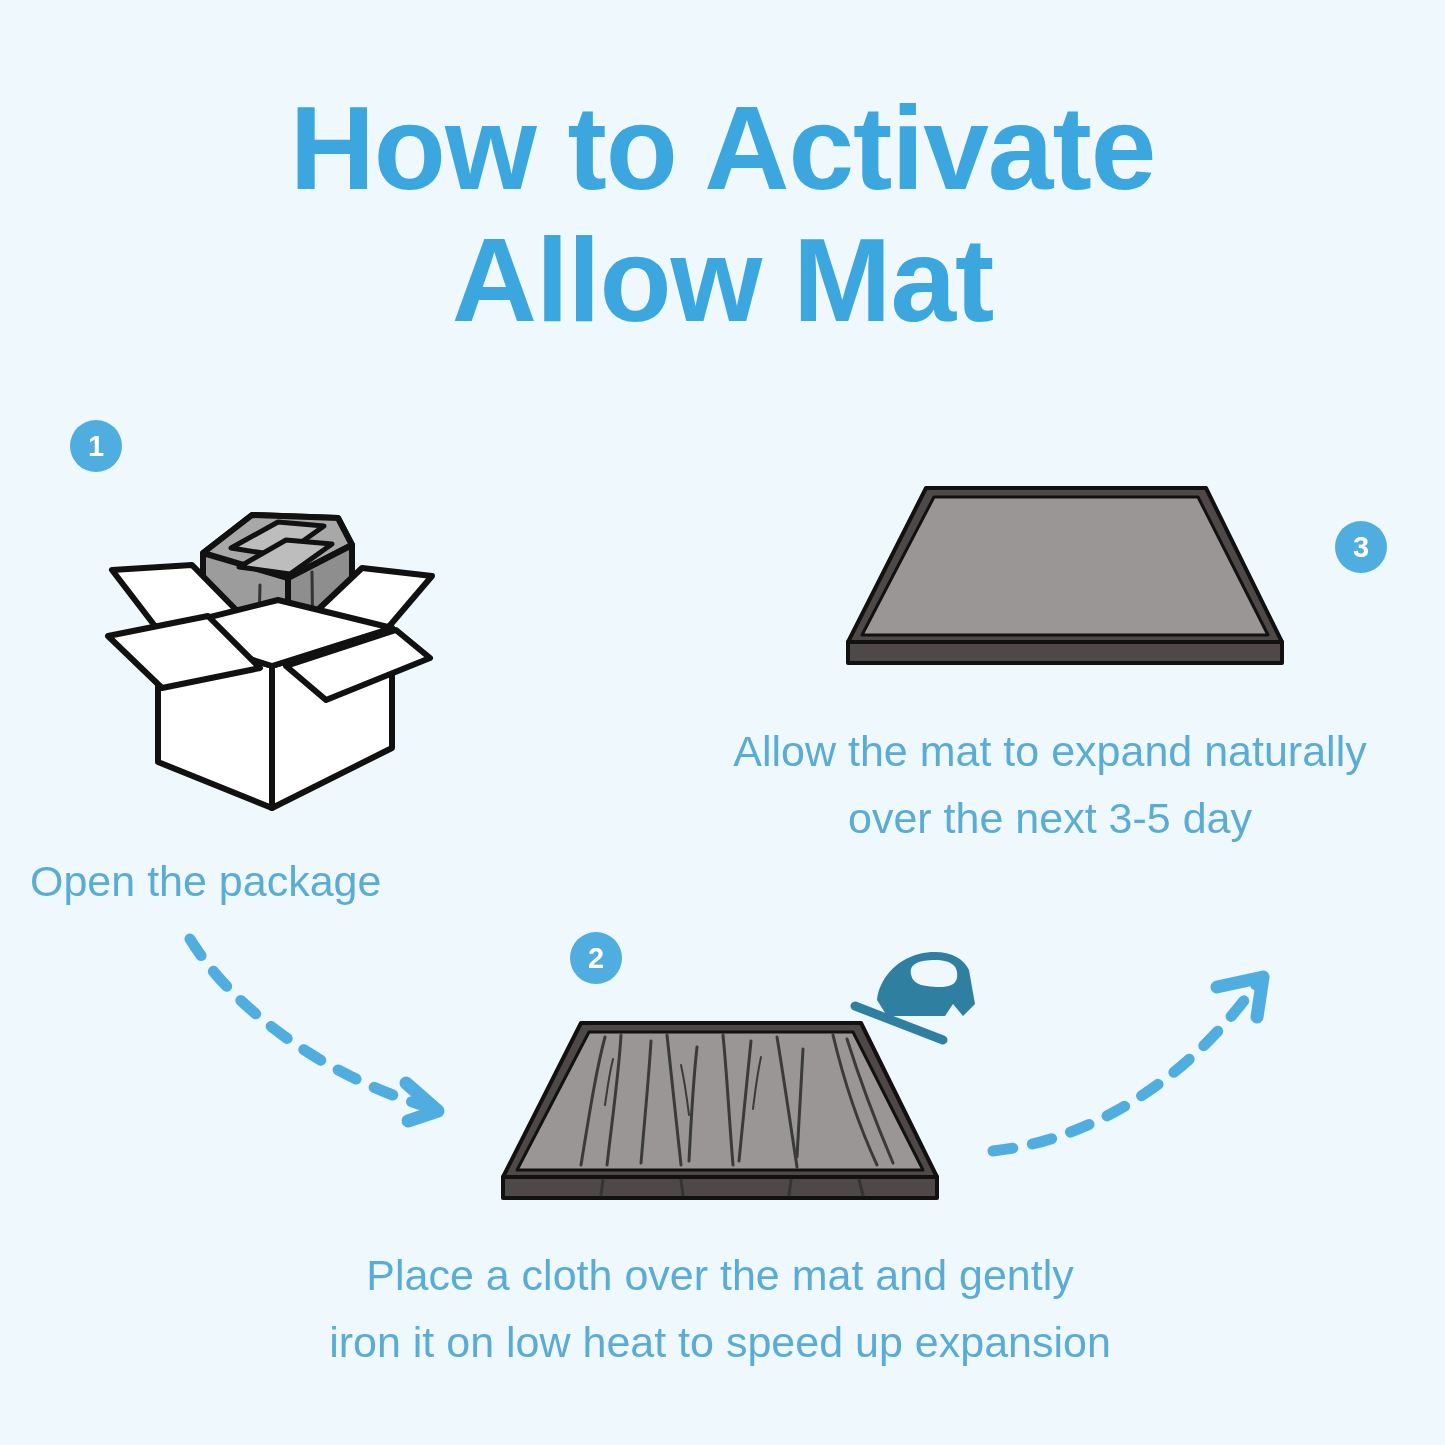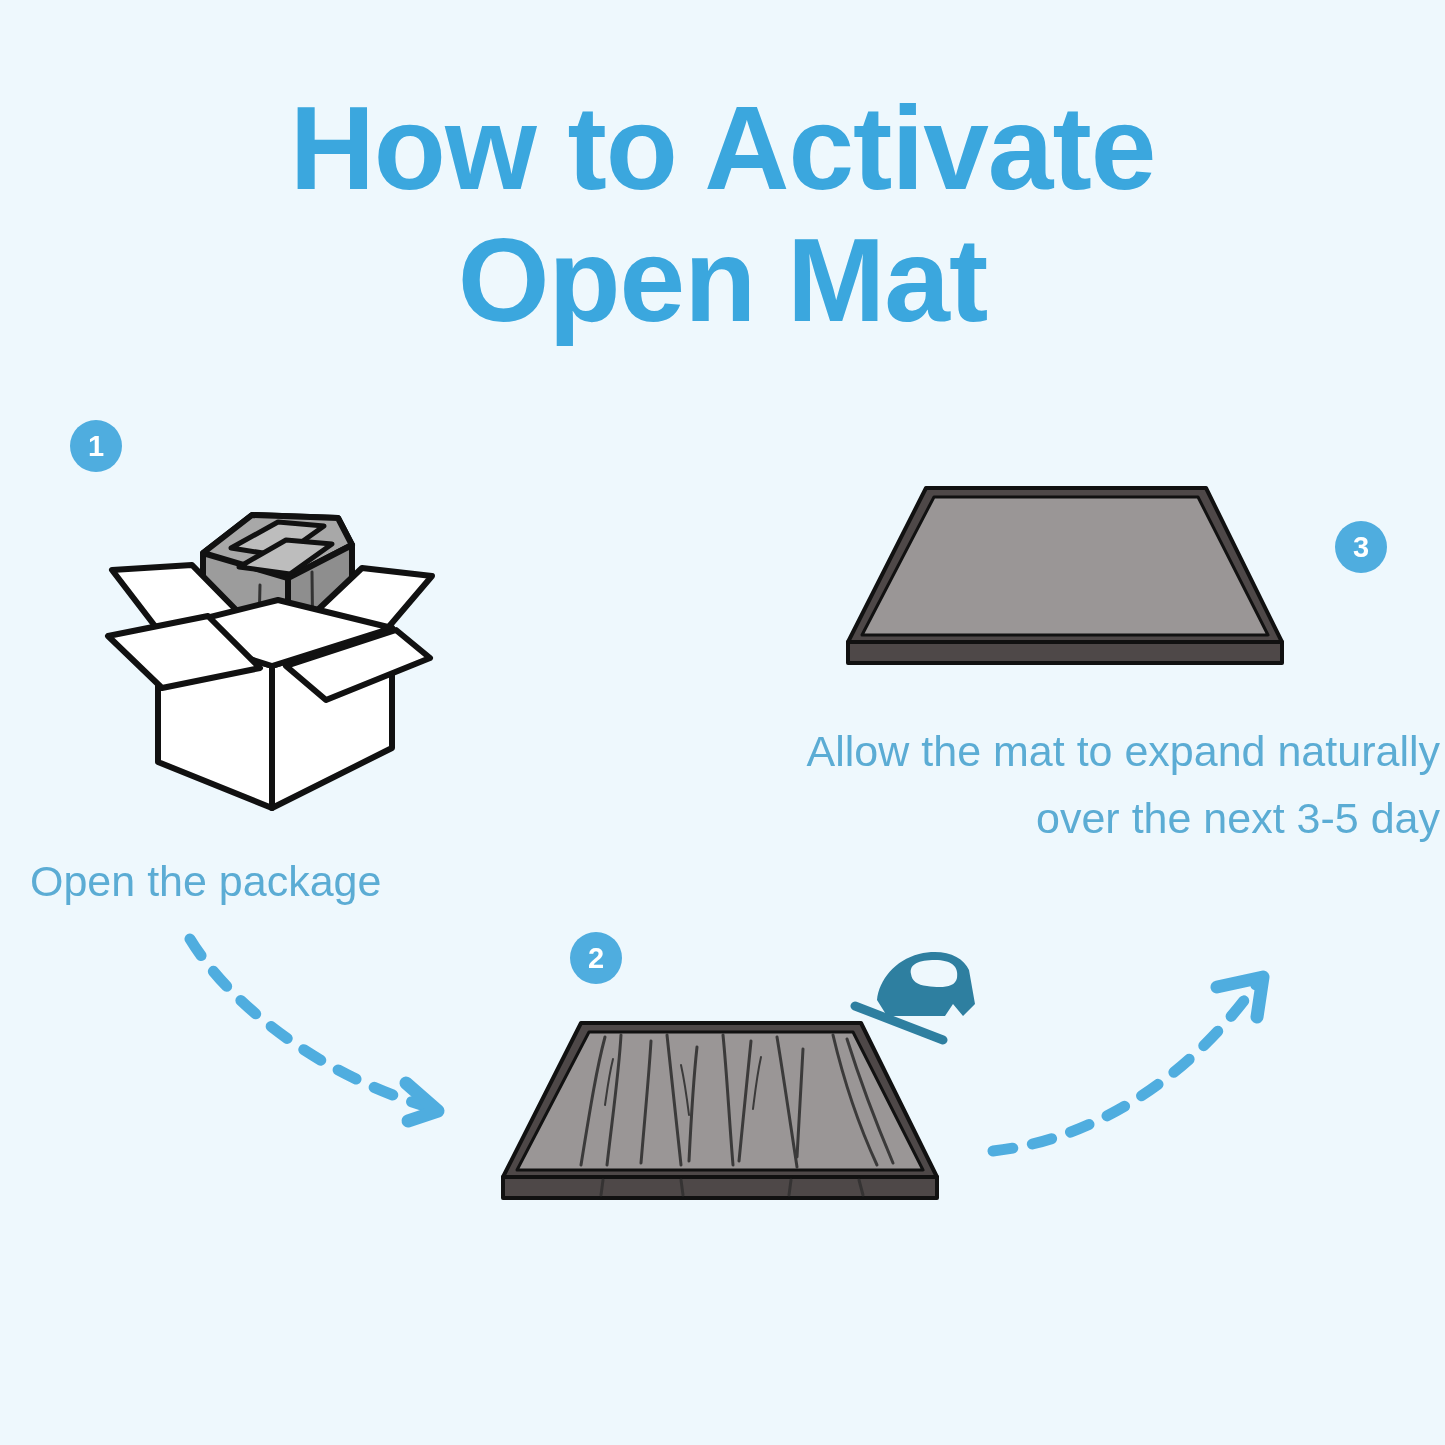--- a/index.html
+++ b/index.html
@@ -58,21 +58,21 @@
   #badge-2 { left: 570px;  top: 932px; }
   #badge-3 { left: 1335px; top: 521px; }
 
   
   .caption {
     position: absolute;
     color: #5BACD4;
     font-family: "Liberation Sans", sans-serif;
     font-size: 43px;
     line-height: 1.55;
-    text-align: right;
+    text-align: center;
     white-space: pre-line;
   }
   #caption-1 {
     left: 30px;
     top: 848px;
     width: 500px;
     text-align: left;
   }
   #caption-3 {
     left: 660px;
@@ -98,21 +98,21 @@
 
   svg { display: block; overflow: visible; }
 </style>
 </head>
 <body>
 
 <div id="infographic">
 
   <div class="title-block">
     <span class="title-line">How to Activate</span>
-    <span class="title-line">Open Mat</span>
+    <span class="title-line">Allow Mat</span>
   </div>
 
   <div id="badge-1" class="badge">1</div>
 
   <div id="art-box" class="art">
     <svg width="345" height="330" viewBox="0 0 345 330">
       <g fill="none" stroke="#111111" stroke-width="6" stroke-linejoin="round" stroke-linecap="round">
 
         <g>
           <path d="M103 135 L103 63 L152 25 L238 28 L252 55 L252 135 Z" fill="#9C9C9C" stroke="#111111"></path>
@@ -196,20 +196,22 @@
     <svg width="160" height="115" viewBox="0 0 160 115">
 
       <path d="M32 70 C34 50, 50 30, 74 24 C98 18, 118 26, 124 40 L130 74 L118 86 L108 74 L100 86 L42 86 Z" fill="#2E7FA0" stroke="none"></path>
 
       <path d="M66 44 C64 34, 74 30, 90 30 C106 30, 114 36, 112 48 C110 58, 96 58, 82 56 C72 55, 67 51, 66 44 Z" fill="#EEF8FD" stroke="none"></path>
 
       <path d="M10 76 L98 110" stroke="#2E7FA0" stroke-width="9" stroke-linecap="round" fill="none"></path>
     </svg>
   </div>
 
+  <div id="caption-2" class="caption">Place a cloth over the mat and gently
+iron it on low heat to speed up expansion</div>
 
   <div id="art-arrow-l" class="art">
     <svg width="310" height="205" viewBox="0 0 310 205">
       <path d="M20 14 C60 80, 150 150, 258 182" fill="none" stroke="#4FADDF" stroke-width="11" stroke-linecap="round" stroke-dasharray="20 20"></path>
       <path d="M236 158 L268 186 L238 196" fill="none" stroke="#4FADDF" stroke-width="13" stroke-linecap="round" stroke-linejoin="round"></path>
     </svg>
   </div>
 
   <div id="art-arrow-r" class="art">
     <svg width="310" height="230" viewBox="0 0 310 230">

